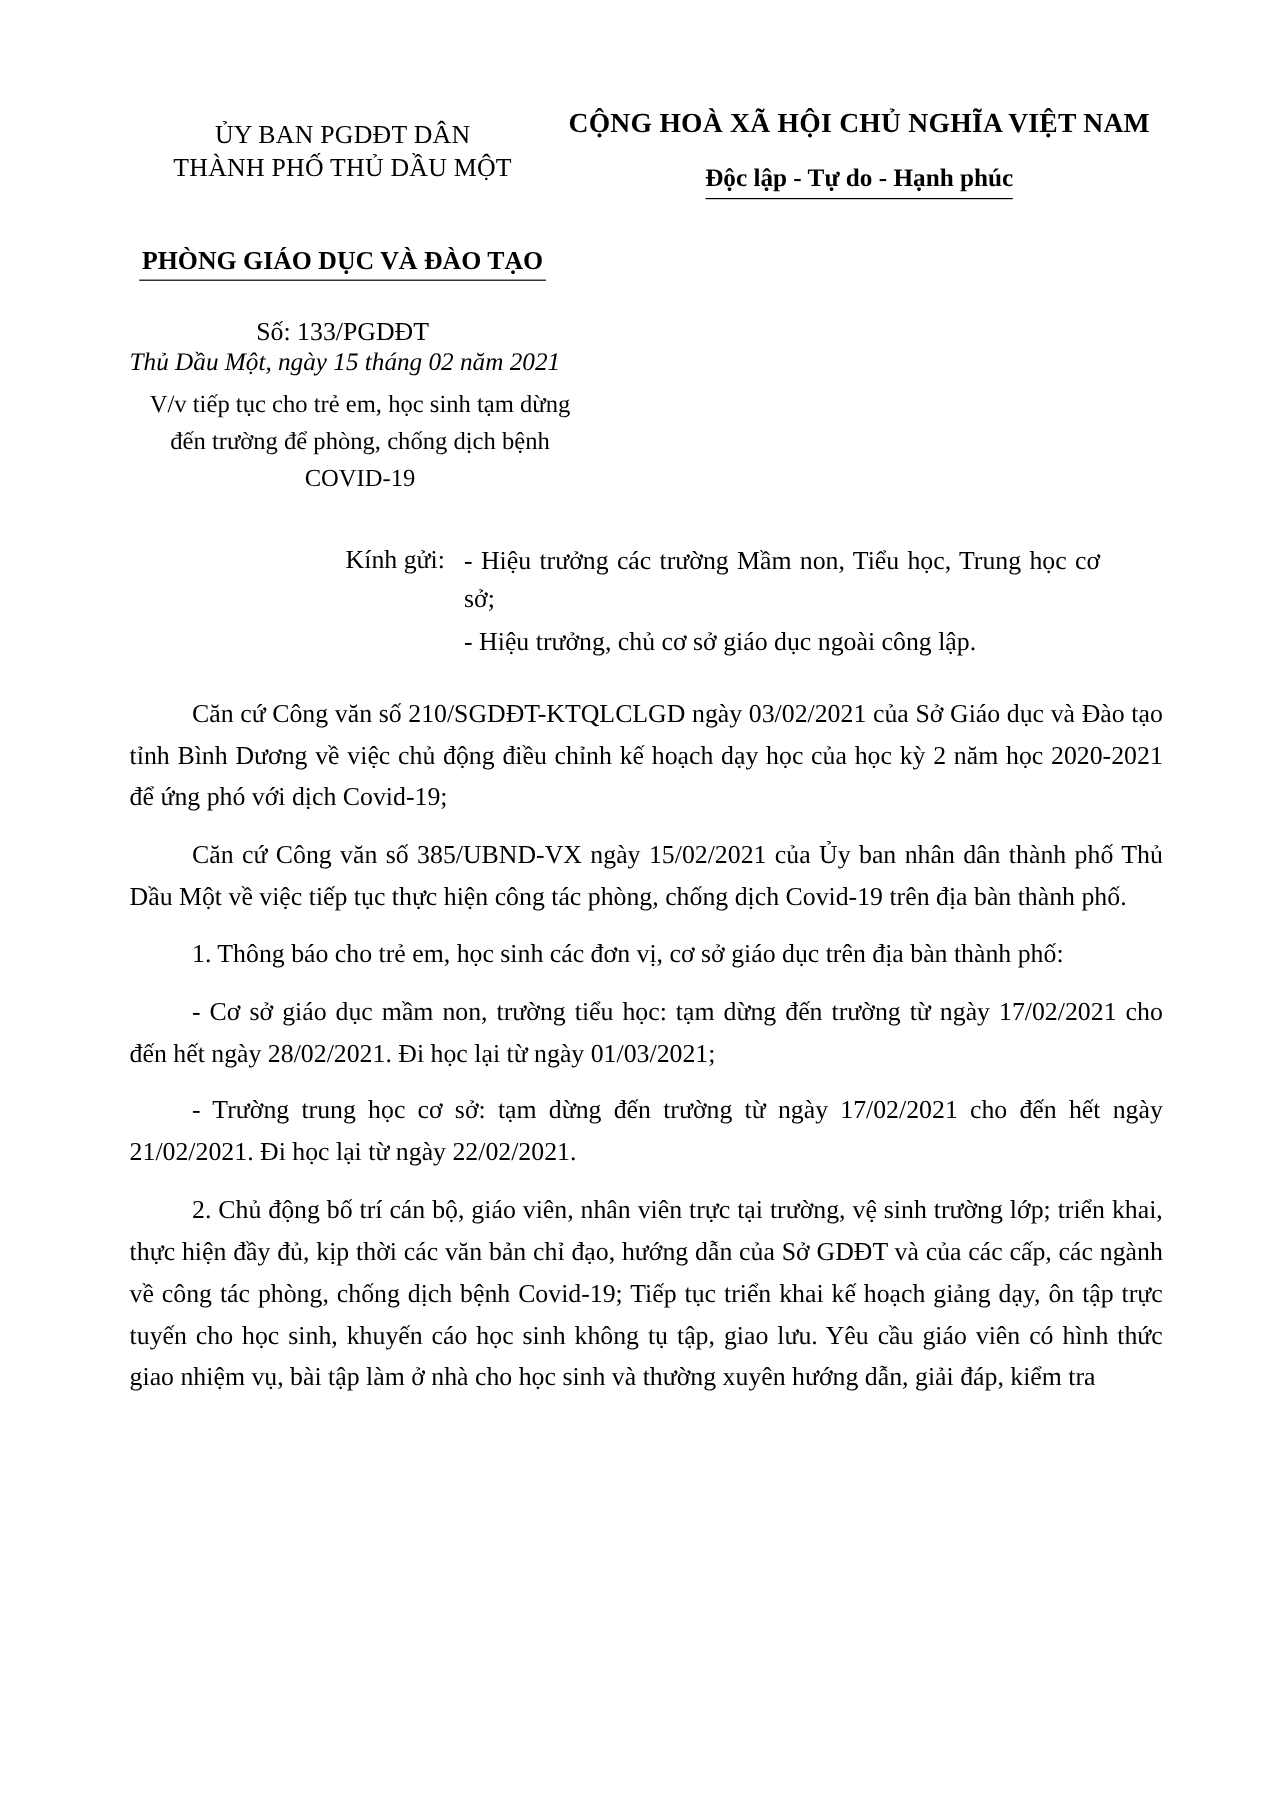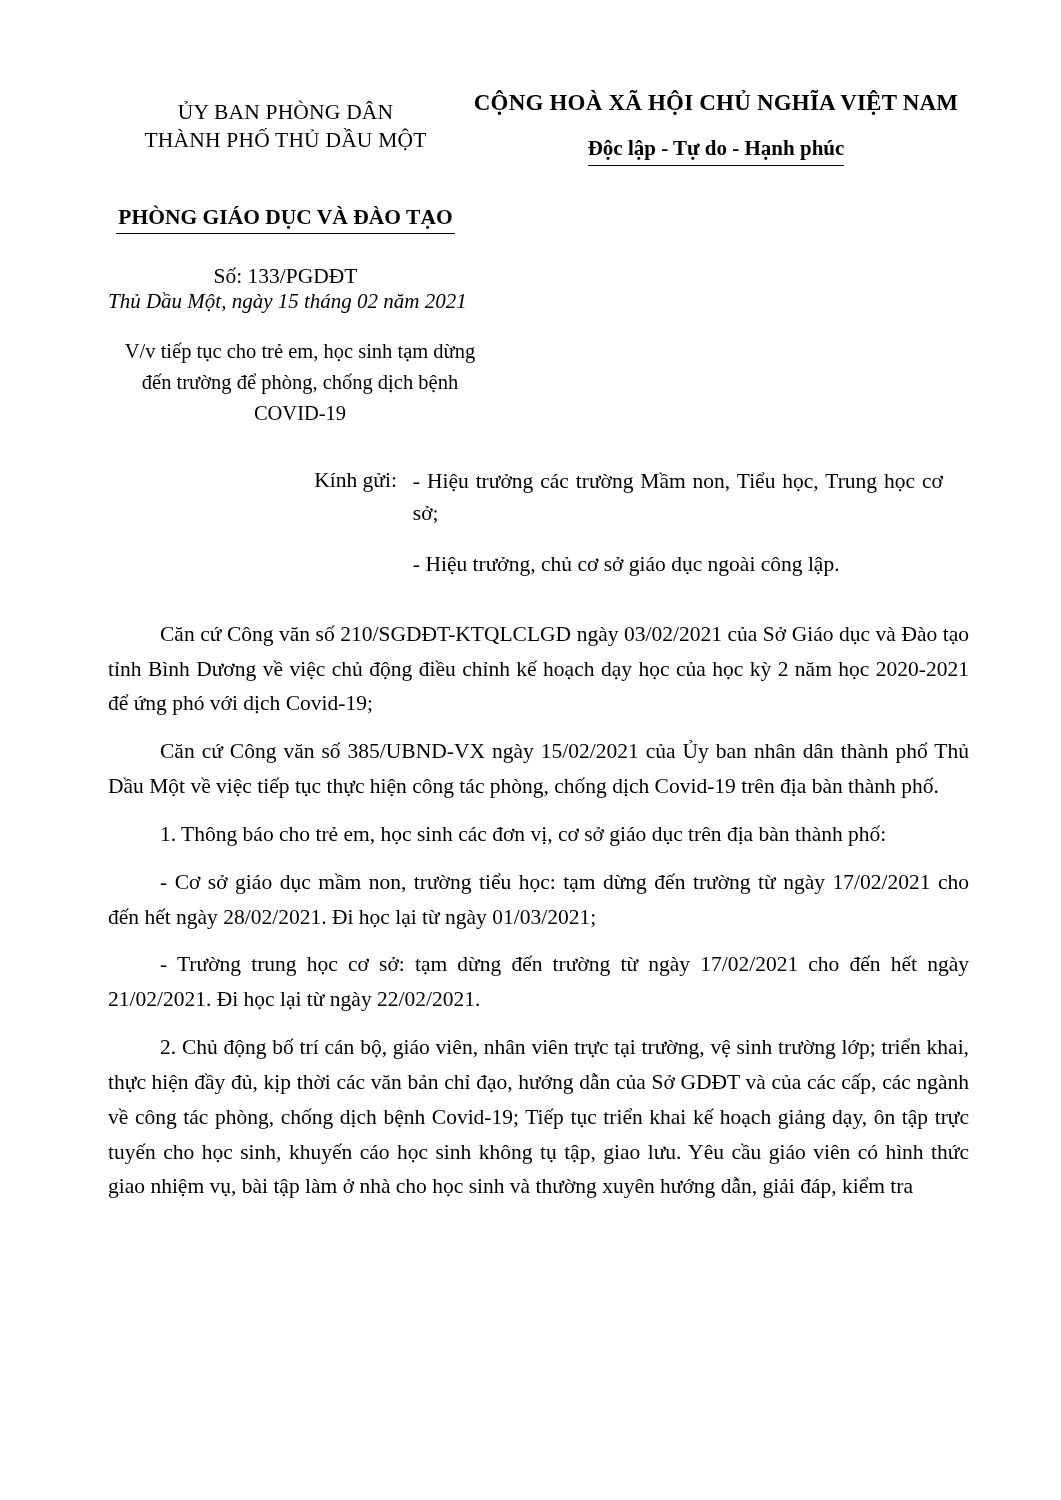--- a/index.html
+++ b/index.html
@@ -87,55 +87,54 @@
     text-align: center;
     font-size: 21px;
     font-style: italic;
   }
 
   .subject {
     width: 372px;
     text-align: center;
     font-size: 20.5px;
     line-height: 1.5;
-    margin-top: 22px;
+    margin-top: 8px;
     margin-left: 6px;
   }
 
   
   .recipients {
     display: flex;
     flex-direction: row;
     align-items: flex-start;
     margin-top: 38px;
     padding-left: 180px;
-    justify-content: center;
   }
   .kinh-gui {
     font-size: 21.5px;
     white-space: nowrap;
     padding-top: 2px;
   }
   .recipient-list {
     margin-left: 16px;
     font-size: 21.5px;
     line-height: 1.48;
     max-width: 530px;
   }
   .recipient-1 {
     text-align: justify;
     text-align-last: left;
   }
   .recipient-2 {
-    margin-top: 19px;
+    margin-top: 4px;
   }
 
   
   .body-text {
-    margin-top: 36px;
+    margin-top: 26px;
     font-size: 21.5px;
     line-height: 1.62;
     text-align: justify;
     text-align-last: left;
   }
   .body-text p {
     margin: 0 0 13px 0;
     text-indent: 52px;
   }
   .body-text p.last {
@@ -143,21 +142,21 @@
   }
 </style>
 </head>
 <body>
 
 <div class="page">
   <div class="inner">
 
     <div class="header">
       <div class="header-left">
-        <div class="org-line1">ỦY BAN PHÒNG DÂN</div>
+        <div class="org-line1">ỦY BAN PGDĐT DÂN</div>
         <div class="org-line2">THÀNH PHỐ THỦ DẦU MỘT</div>
         <div class="org-line3">PHÒNG GIÁO DỤC VÀ ĐÀO TẠO</div>
       </div>
       <div class="header-right">
         <div class="nation-line1">CỘNG HOÀ XÃ HỘI CHỦ NGHĨA VIỆT NAM</div>
         <div class="nation-line2">Độc lập - Tự do - Hạnh phúc</div>
       </div>
     </div>
 
     <div class="numdate">

